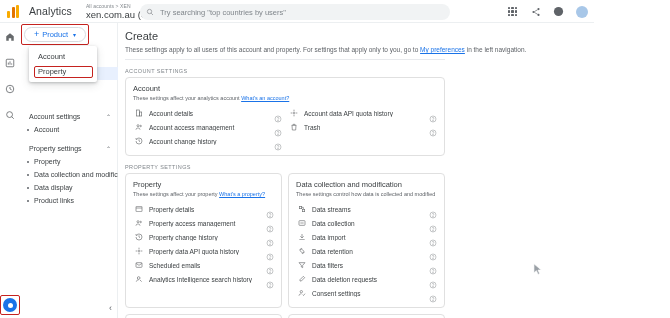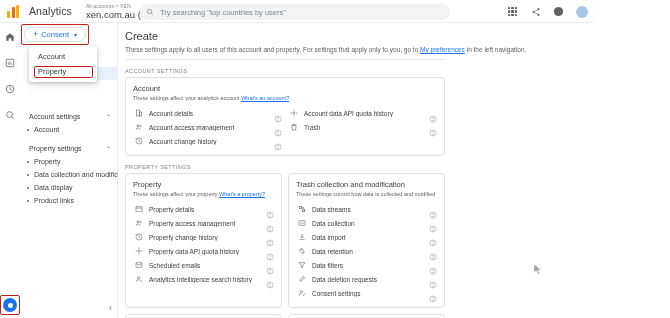--- a/index.html
+++ b/index.html
@@ -260,21 +260,21 @@
       </div>
     <div class="admin-hl"></div>
   </div>
 
   <div class="sidebar">
 
     <div class="blue-pill"></div>
 
     <div class="create-btn">
       <span class="plus">+</span>
-      <span>Consent</span>
+      <span>Product</span>
       <span class="dd">▾</span>
     </div>
     <div class="create-hl"></div>
 
     <div class="menu">
       <div class="menu-item">
         <span>Account</span>
       </div>
       <div class="menu-item">
         <span>Property</span>
@@ -518,21 +518,21 @@
             <span class="help"><svg width="8" height="8" viewBox="0 0 24 24" fill="none" stroke="#5f6368" stroke-width="2">
                   <circle cx="12" cy="12" r="9"></circle>
                   <path d="M9.5 9.5a2.5 2.5 0 115 .5c0 1.8-2.5 2-2.5 4"></path>
                   <circle cx="12" cy="17.5" r="1" fill="#5f6368"></circle>
                 </svg></span>
           </div>
         </div>
       </div>
 
       <div class="card half">
-        <div class="card-title">Trash collection and modification</div>
+        <div class="card-title">Data collection and modification</div>
         <div class="card-sub">These settings control how data is collected and modified</div>
         <div class="rows">
           <div class="row">
             <span class="ic">
                 <svg width="8" height="8" viewBox="0 0 24 24" fill="none" stroke="#3c4043" stroke-width="2">
                   <rect x="4" y="4" width="7" height="7"></rect>
                   <rect x="13" y="13" width="7" height="7"></rect>
                   <path d="M11 7h5v5"></path>
                 </svg>
               </span>

